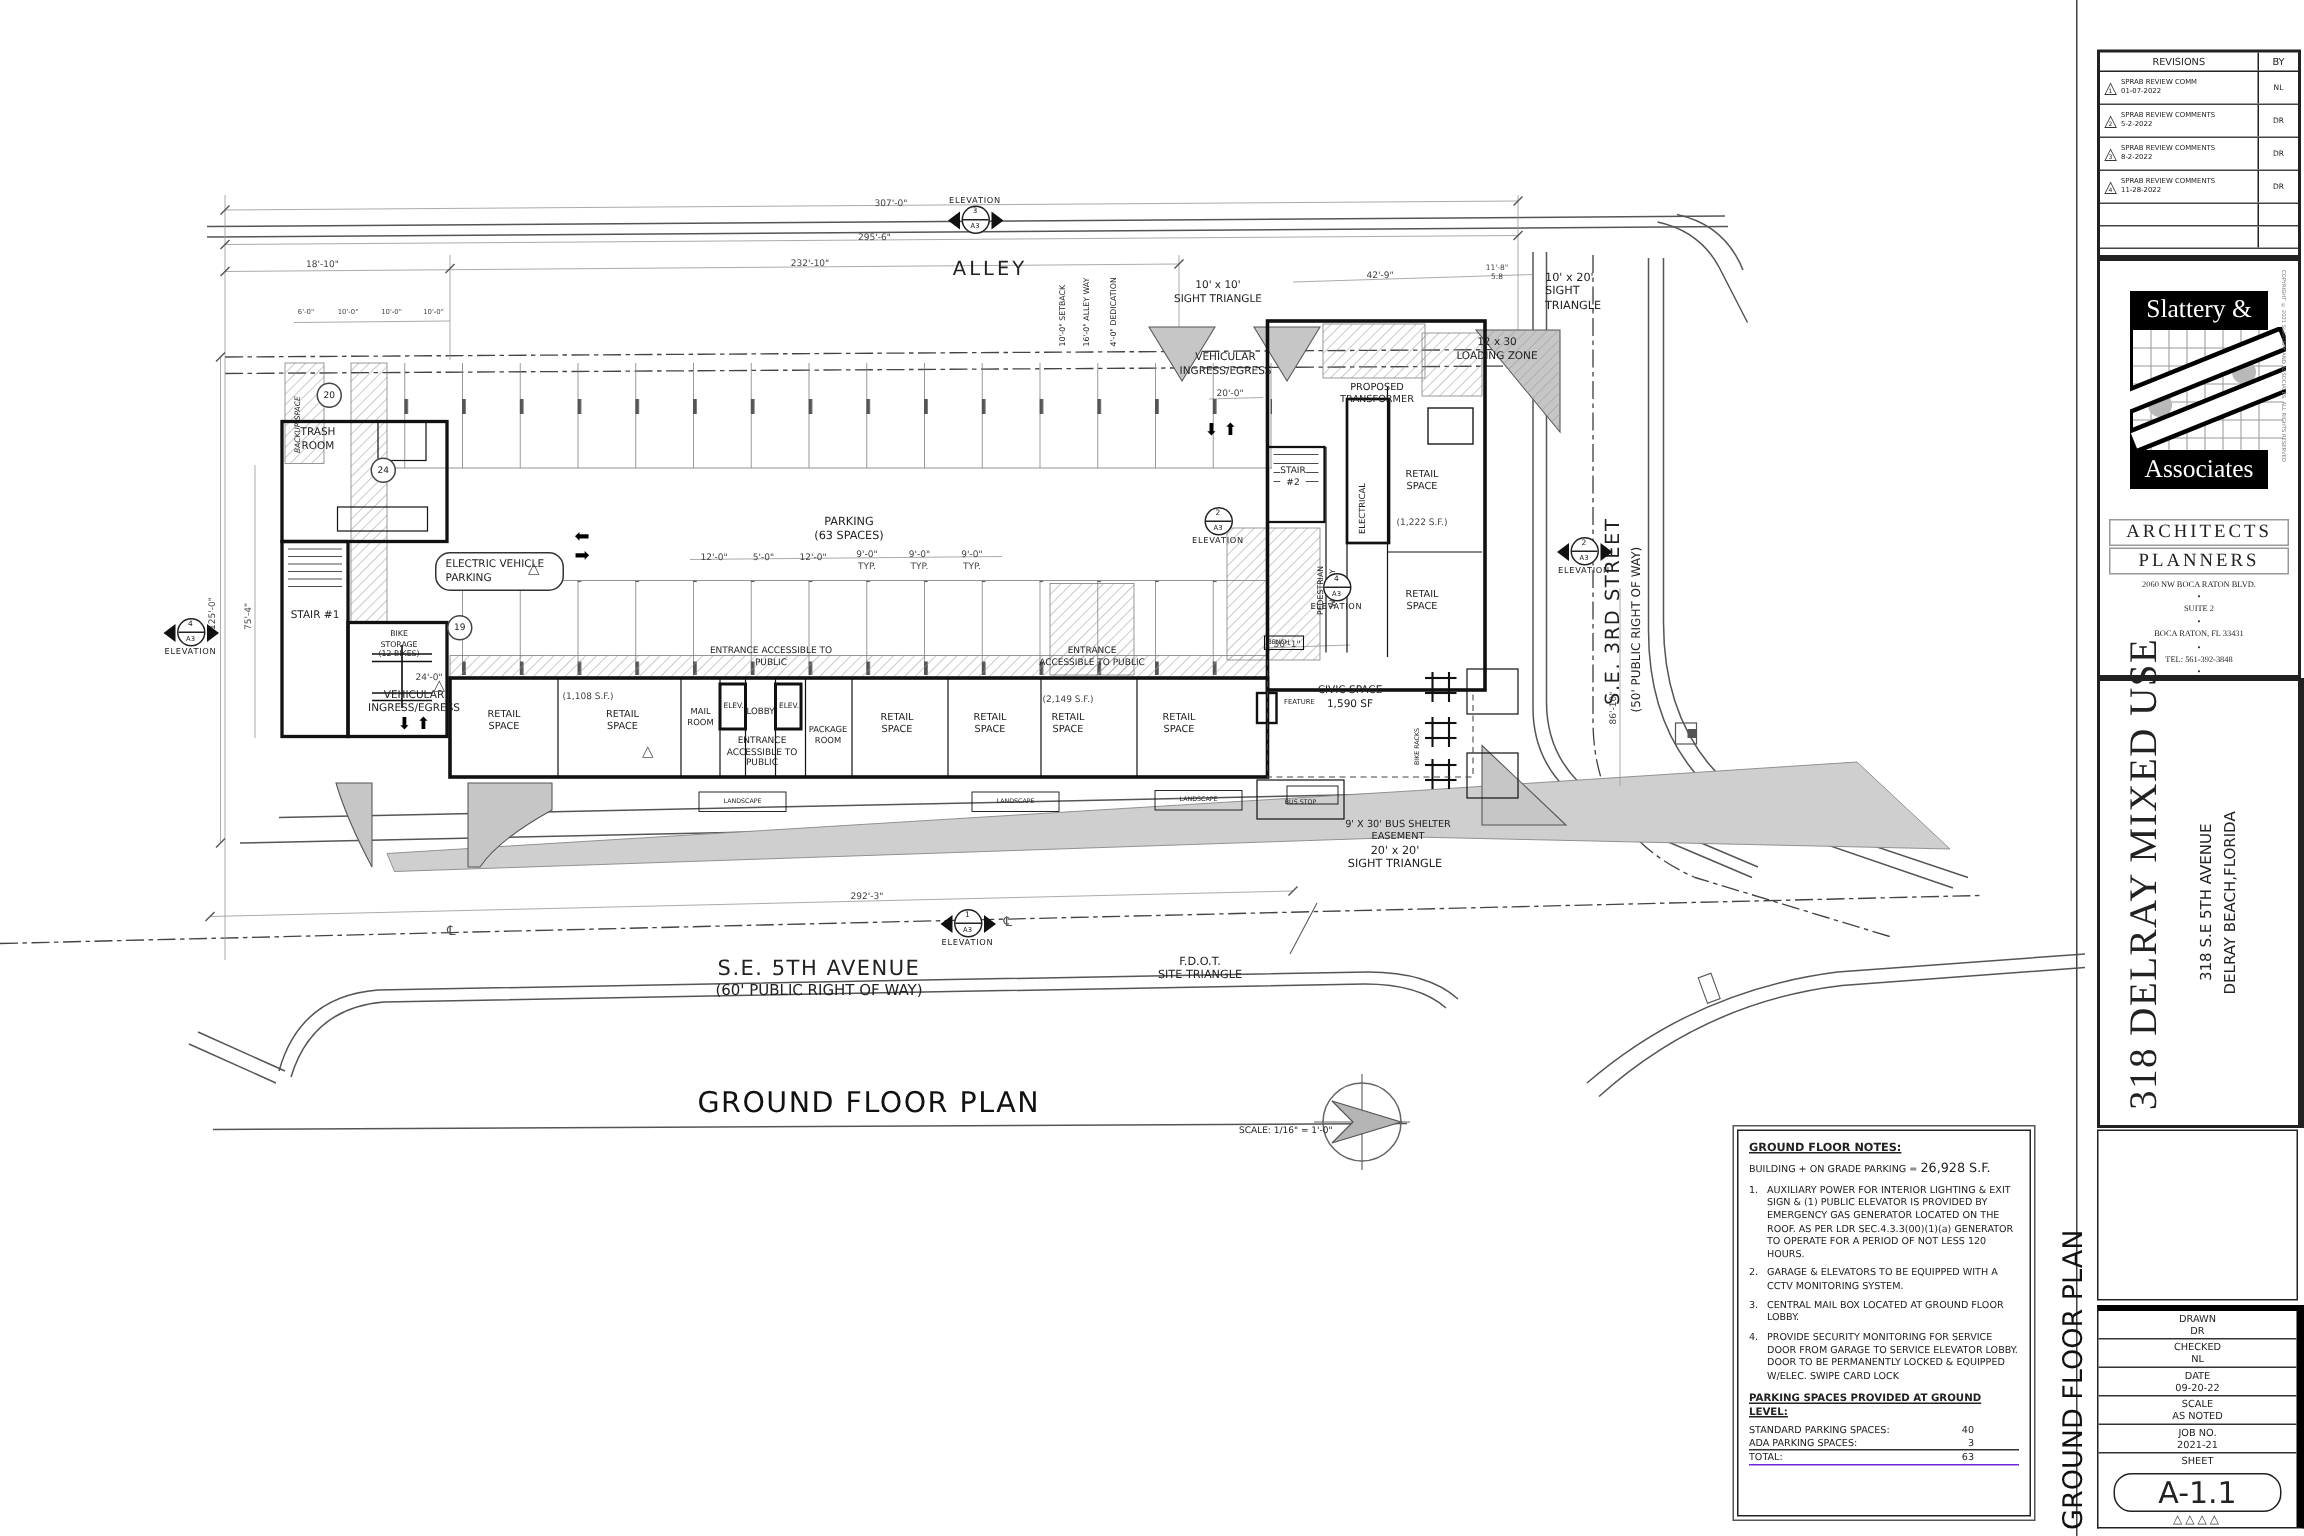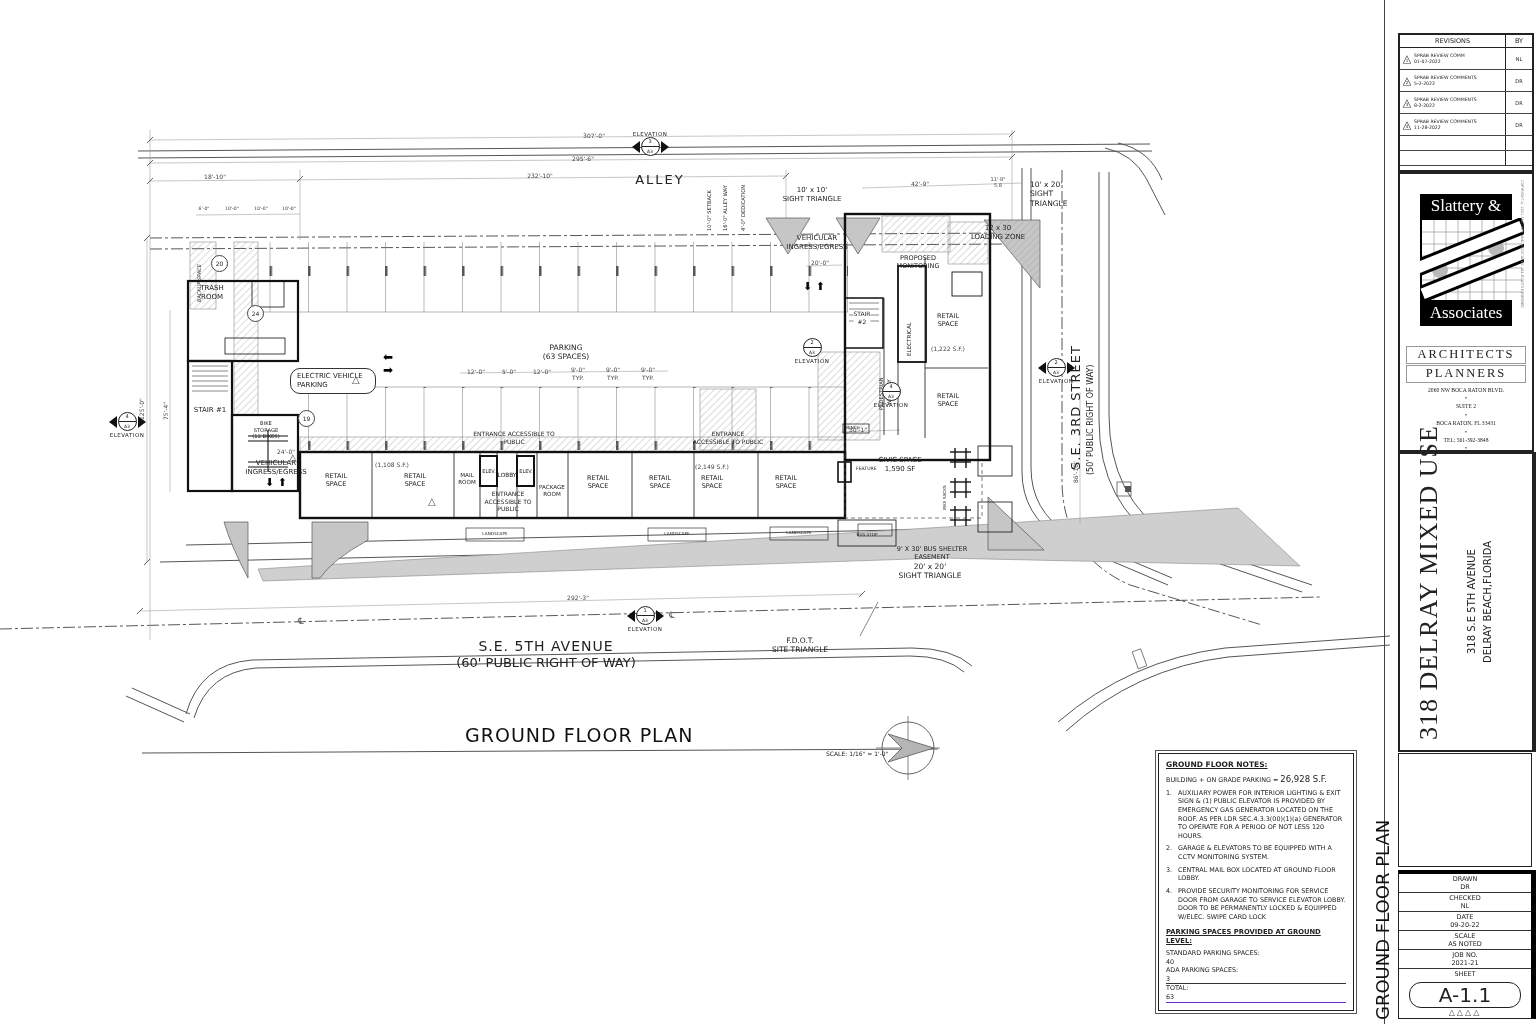--- a/index.html
+++ b/index.html
@@ -67,21 +67,21 @@
   
   .notes{position:absolute;left:1158px;top:753px;width:196px;height:258px;border:1px solid #222;
          box-shadow:0 0 0 2px #fff,0 0 0 3px #555;background:#fff;padding:6px 7px;box-sizing:border-box;
          font-size:6.4px;line-height:1.35;}
   .notes h3{margin:0 0 4px;font-size:7.5px;text-decoration:underline;font-weight:700;}
   .notes .bld{margin-bottom:3px;}
   .notes .bld b{font-size:8.5px;font-weight:400;}
   .note-it{display:flex;margin-bottom:4px;}
   .note-it .no{flex:0 0 12px;}
   .pk-head{text-decoration:underline;font-weight:700;margin:6px 0 3px;font-size:6.8px;}
-  .pk-row{display:flex;justify-content:space-between;padding-right:30px;flex-direction:column;}
+  .pk-row{display:flex;justify-content:space-between;padding-right:30px;}
   .pk-row.u{border-bottom:1px solid #333;}
   .pk-row.t{border-bottom:1px solid #6d28d9;}
 </style>
 </head>
 <body>
 
 <div id="sheet">
 
   <svg width="1390" height="1024" style="position:absolute;left:0;top:0;" viewBox="0 0 1390 1024">
     <defs>
@@ -270,39 +270,39 @@
     <g>
       <circle cx="908" cy="748" r="26" stroke="#666" stroke-width="1" fill="none"></circle>
       <line x1="908" y1="716" x2="908" y2="780" stroke="#666" stroke-width="0.8"></line>
       <line x1="876" y1="748" x2="940" y2="748" stroke="#666" stroke-width="0.8"></line>
       <polygon points="888,734 934,748 888,762 902,748" fill="#b5b5b5" stroke="#555" stroke-width="0.8"></polygon>
     </g>
   </svg>
 
   <div class="lbl" style="left:660px;top:172px;font-size:13px;letter-spacing:2px;">ALLEY</div>
   <div class="lbl" style="left:546px;top:638px;font-size:14px;letter-spacing:1px;">S.E. 5TH AVENUE</div>
-  <div class="lbl" style="left:546px;top:655px;font-size:13px;">(60' PUBLIC RIGHT OF WAY)</div>
+  <div class="lbl" style="left:546px;top:655px;font-size:10px;">(60' PUBLIC RIGHT OF WAY)</div>
   <div class="vert" style="position:absolute;left:1068px;top:300px;height:170px;font-size:13px;letter-spacing:1px;">S.E. 3RD STREET</div>
   <div class="vert" style="position:absolute;left:1086px;top:295px;height:180px;font-size:8px;">(50' PUBLIC RIGHT OF WAY)</div>
   <div class="lbl" style="left:800px;top:636px;font-size:7.5px;"><span>F.D.O.T.</span><br><span>SITE TRIANGLE</span></div>
   <svg width="60" height="40" style="position:absolute;left:820px;top:600px;">
       <line x1="40" y1="36" x2="58" y2="2" stroke="#555" stroke-width="0.7"></line>
     </svg>
 
   <div class="vert" style="position:absolute;left:706px;top:183px;height:48px;font-size:5.2px;">10'-0" SETBACK</div>
   <div class="vert" style="position:absolute;left:722px;top:183px;height:48px;font-size:5.2px;">16'-0" ALLEY WAY</div>
   <div class="vert" style="position:absolute;left:740px;top:183px;height:48px;font-size:5.2px;">4'-0" DEDICATION</div>
 
   <div class="lbl" style="left:812px;top:186px;font-size:7px;"><span>10' x 10'</span><br><span>SIGHT TRIANGLE</span></div>
   <div class="lbl lb-l" style="left:1030px;top:180px;font-size:7.5px;"><span>10' x 20'</span><br><span>SIGHT</span><br><span>TRIANGLE</span></div>
   <div class="lbl" style="left:930px;top:562px;font-size:7.5px;"><span>20' x 20'</span><br><span>SIGHT TRIANGLE</span></div>
 
   <div class="lbl" style="left:817px;top:234px;"><span>VEHICULAR</span><br><span>INGRESS/EGRESS</span></div>
   <div class="lbl" style="left:964px;top:224px;margin-left:34px;"><span>12 x 30</span><br><span>LOADING ZONE</span></div>
-  <div class="lbl" style="left:918px;top:254px;font-size:6.5px;"><span>PROPOSED</span><br><span>MONITORING</span></div>
+  <div class="lbl" style="left:918px;top:254px;font-size:6.5px;"><span>PROPOSED</span><br><span>TRANSFORMER</span></div>
   <div class="lbl" style="left:814px;top:280px;font-size:11px;color:#000;">⬇ ⬆</div>
 
   <div class="lbl" style="left:212px;top:284px;"><span>TRASH</span><br><span>ROOM</span></div>
   <div class="vert" style="position:absolute;left:196px;top:250px;height:52px;font-size:5px;font-style:italic;">BACKUP SPACE</div>
   <div class="lbl" style="left:210px;top:406px;background:#fff;">STAIR #1</div>
   <div class="lbl" style="left:266px;top:420px;font-size:5.2px;"><span>BIKE</span><br><span>STORAGE</span><br><span>(12 BIKES)</span></div>
   <div class="lbl" style="left:276px;top:459px;"><span>VEHICULAR</span><br><span>INGRESS/EGRESS</span></div>
   <div class="lbl" style="left:276px;top:476px;font-size:11px;color:#000;">⬇ ⬆</div>
 
   <div class="lbl" style="left:566px;top:343px;font-size:7.5px;"><span>PARKING</span><br><span>(63 SPACES)</span></div>

